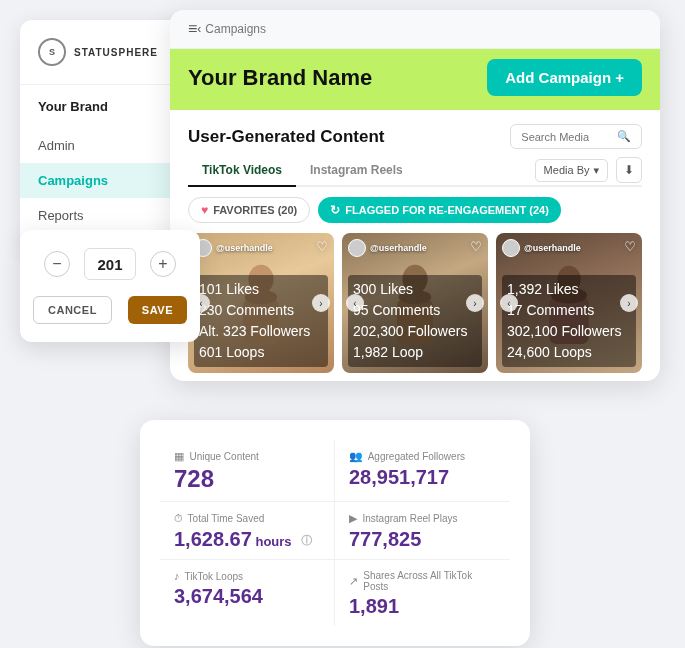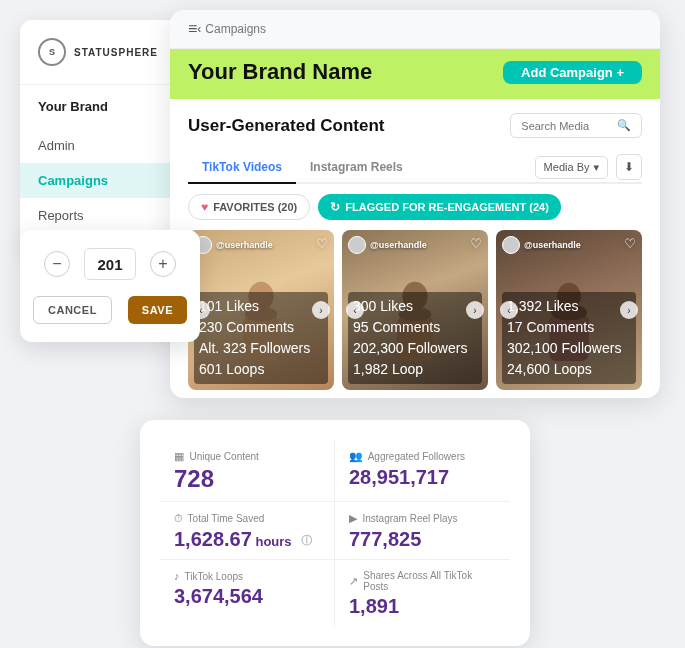--- a/index.html
+++ b/index.html
@@ -212,36 +212,36 @@
     .brand-title {
       font-size: 22px;
       font-weight: 800;
       color: #111;
     }
     .btn-add-campaign {
       background: #00c4b4;
       color: #fff;
       border: none;
       border-radius: 8px;
-      padding: 4px 18px;
-      font-size: 13px;
+      padding: 10px 18px;
+      font-size: 15px;
       font-weight: 700;
       cursor: pointer;
       white-space: nowrap;
     }
 
     
     .ugc-section {
       padding: 14px 18px 0 18px;
     }
     .ugc-header {
       display: flex;
       align-items: center;
       justify-content: space-between;
-      margin-bottom: 14px;
+      margin-bottom: 6px;
     }
     .ugc-title {
       font-size: 17px;
       font-weight: 700;
       color: #111;
     }
     .search-bar {
       display: flex;
       align-items: center;
       border: 1px solid #ddd;
@@ -278,21 +278,21 @@
     .tab {
       padding: 8px 14px;
       font-size: 12px;
       font-weight: 600;
       color: #888;
       cursor: pointer;
       border-bottom: 2px solid transparent;
       margin-bottom: -2px;
     }
     .tab.active {
-      color: #3b82f6;
+      color: #14532d;
       border-bottom: 2px solid #111;
     }
     .tab-controls {
       display: flex;
       align-items: center;
       gap: 8px;
     }
     .sort-by {
       display: flex;
       align-items: center;
@@ -361,21 +361,21 @@
     .video-grid {
       display: grid;
       grid-template-columns: 1fr 1fr 1fr;
       gap: 8px;
       padding-bottom: 8px;
     }
     .video-thumb {
       border-radius: 8px;
       overflow: hidden;
       position: relative;
-      height: 160px;
+      height: 140px;
       background: #888;
     }
     .video-overlay {
       position: absolute;
       top: 0; left: 0; right: 0; bottom: 0;
       display: flex;
       flex-direction: column;
       justify-content: space-between;
       padding: 6px;
     }

